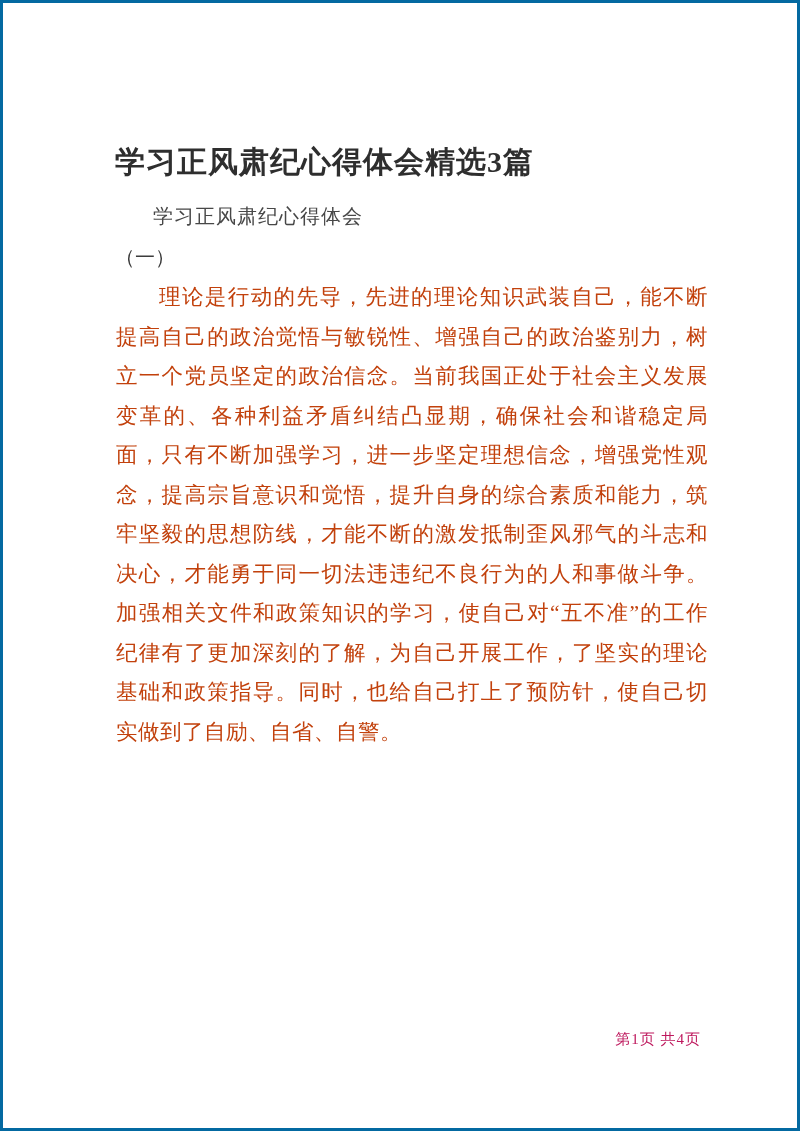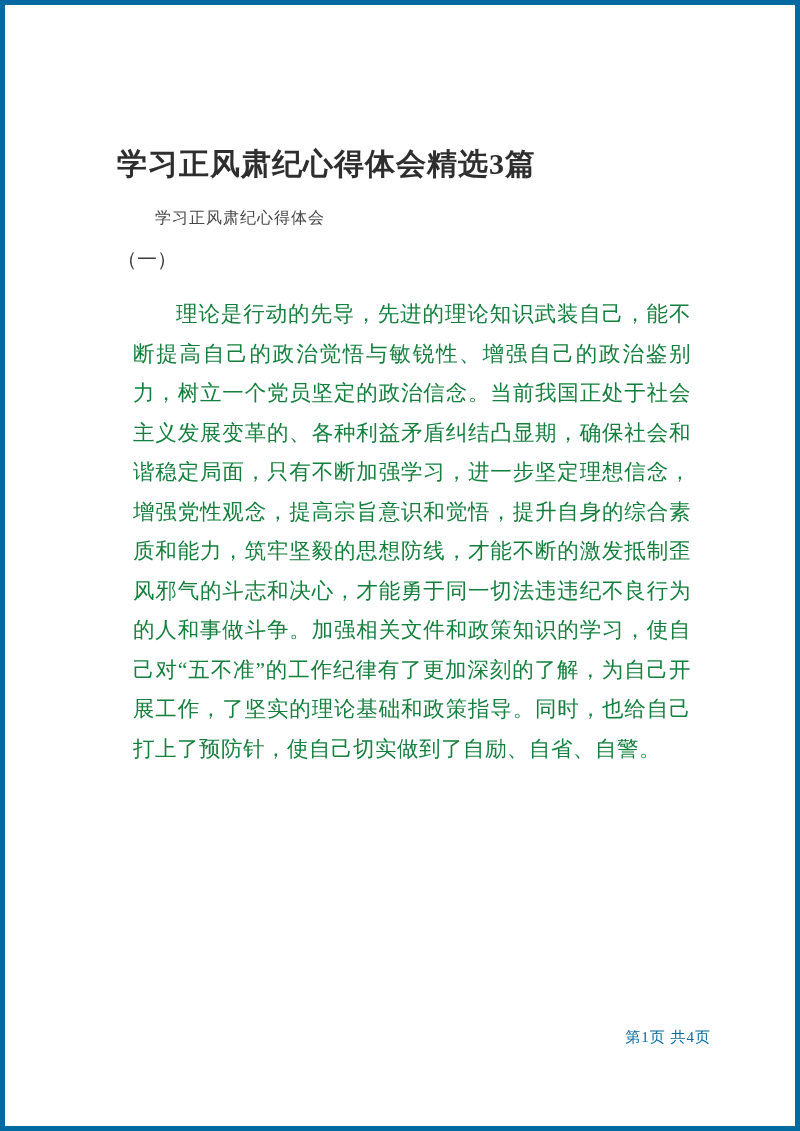--- a/index.html
+++ b/index.html
@@ -7,21 +7,21 @@
     padding: 0;
     background: #ffffff;
   }
   .page {
     position: relative;
     width: 800px;
     height: 1131px;
     margin: 0 auto;
     background: #ffffff;
     box-sizing: border-box;
-    border: 5px solid #0369a1;
+    border: 3px solid #0369a1;
     overflow: hidden;
     font-family: "Liberation Serif", "DejaVu Serif", serif;
     color: #3c3c3c;
   }
   .content {
     position: absolute;
     top: 140px;
     left: 112px;
     right: 88px;
   }
@@ -29,48 +29,48 @@
     margin: 0 0 16px 0;
     font-size: 30px;
     line-height: 38px;
     font-weight: bold;
     color: #2e2e2e;
     letter-spacing: 1px;
   }
   .subtitle {
     margin: 0 0 2px 0;
     padding-left: 38px;
-    font-size: 16px;
+    font-size: 20px;
     line-height: 38px;
     color: #474747;
     letter-spacing: 1px;
   }
   .section-marker {
     margin: 0;
     font-size: 20px;
     line-height: 40px;
     color: #3c3c3c;
   }
   .body-para {
-    margin: 16px;
+    margin: 1px;
     font-size: 21.5px;
     line-height: 39.5px;
     text-indent: 2em;
     text-align: justify;
     text-align-last: left;
-    color: #15803d;
+    color: #c2410c;
     letter-spacing: 0.5px;
   }
   .footer {
     position: absolute;
     bottom: 80px;
-    right: 84px;
+    right: 96px;
     font-size: 15px;
     line-height: 18px;
-    color: #0369a1;
+    color: #be185d;
     letter-spacing: 1px;
   }
 </style>
 </head>
 <body>
 
 <div class="page">
   <div class="content">
     <h1 class="title">学习正风肃纪心得体会精选3篇</h1>
     <div class="subtitle">学习正风肃纪心得体会</div>

